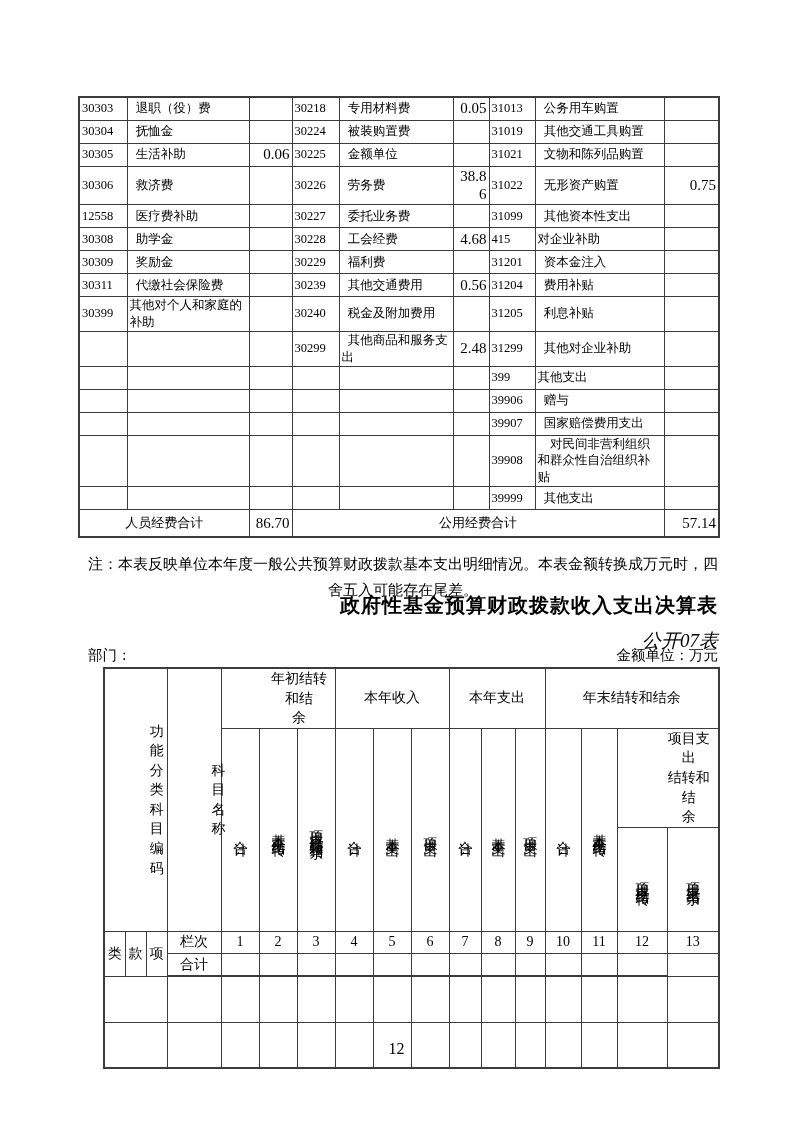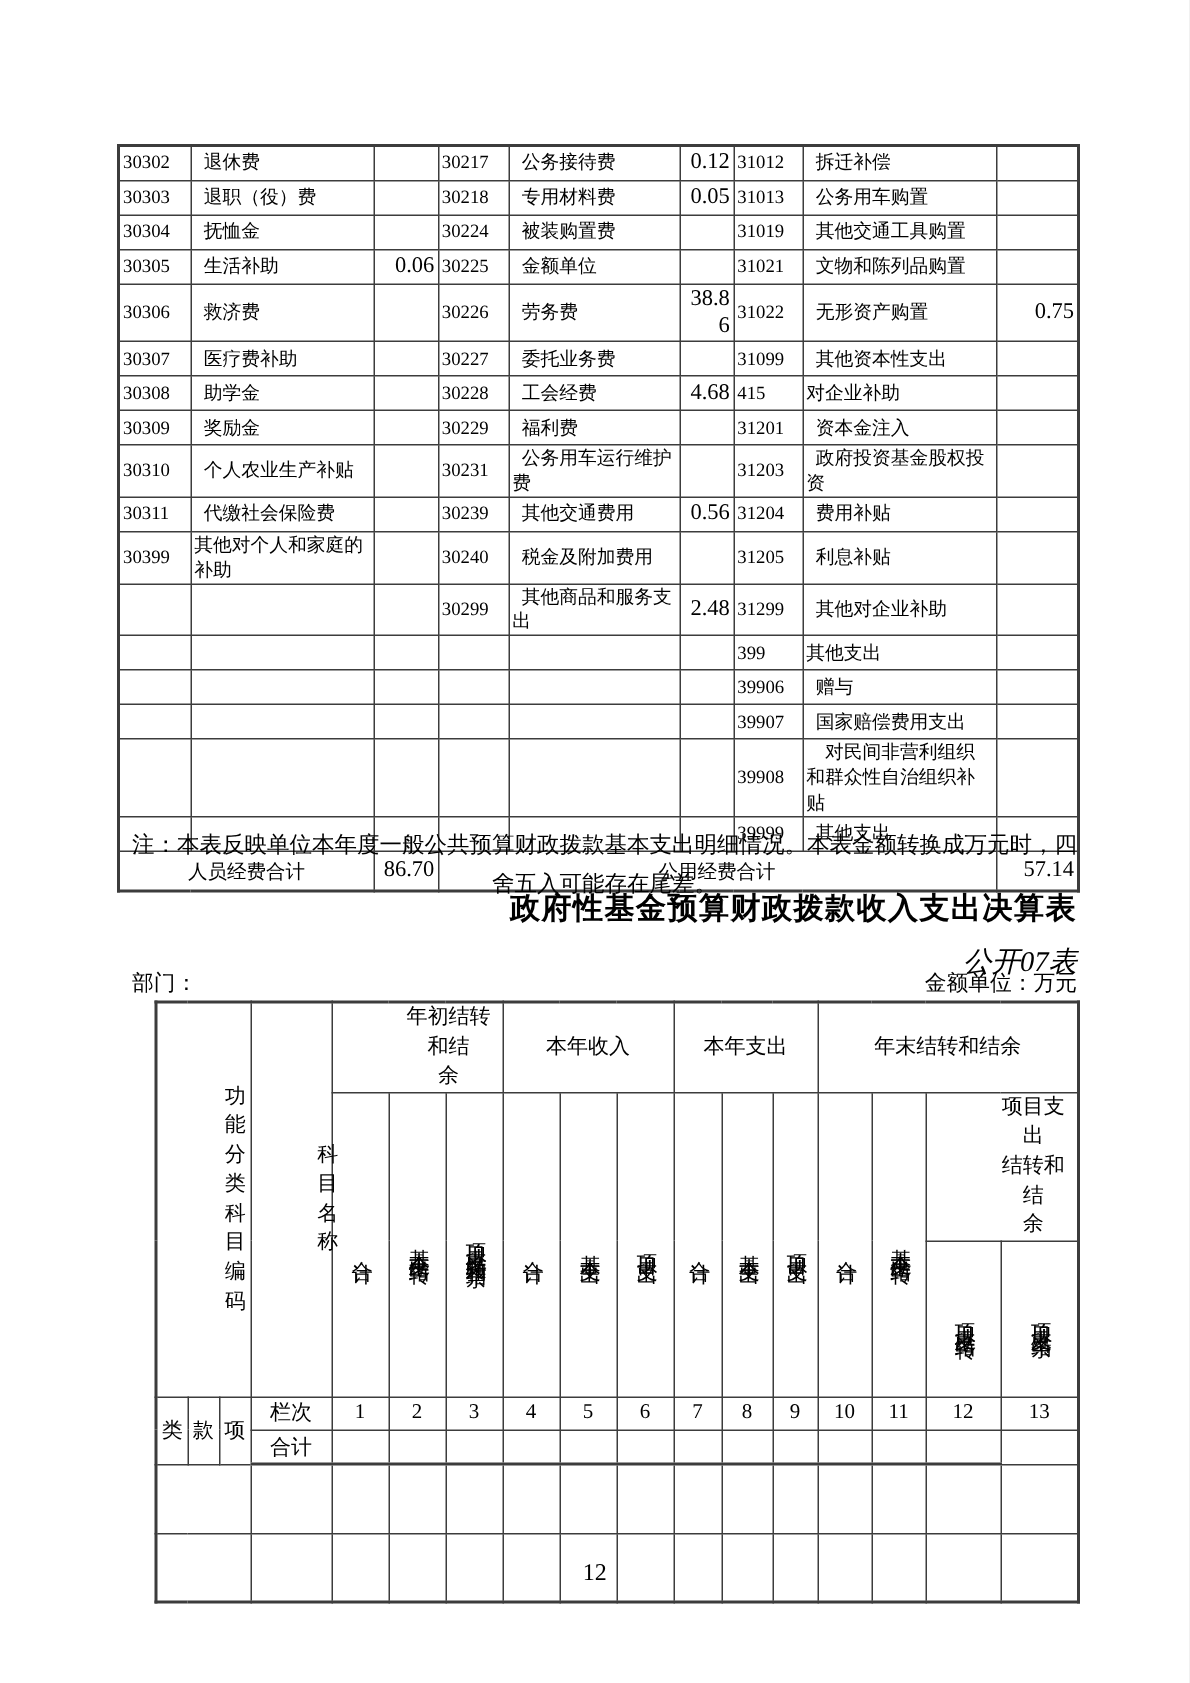--- a/index.html
+++ b/index.html
@@ -76,31 +76,20 @@
         <col style="width:43px">
       <col style="width:47px">
         <col style="width:114px">
         <col style="width:36px">
       <col style="width:46px">
         <col style="width:129px">
         <col style="width:55px">
     </colgroup>
     <tbody>
 
-    <tr>
-        <td class="code">30302</td>
-        <td class="name">  退休费</td>
-        <td class="val"></td>
-        <td class="code">30217</td>
-        <td class="name">  公务接待费</td>
-        <td class="val">0.12</td>
-        <td class="code">31012</td>
-        <td class="name">  拆迁补偿</td>
-        <td class="val"></td>
-      </tr>
         <tr>
         <td class="code">30303</td>
         <td class="name">  退职（役）费</td>
         <td class="val"></td>
         <td class="code">30218</td>
         <td class="name">  专用材料费</td>
         <td class="val">0.05</td>
         <td class="code">31013</td>
         <td class="name">  公务用车购置</td>
         <td class="val"></td>
@@ -132,21 +121,21 @@
         <td class="name">  救济费</td>
         <td class="val"></td>
         <td class="code">30226</td>
         <td class="name">  劳务费</td>
         <td class="val">38.86</td>
         <td class="code">31022</td>
         <td class="name">  无形资产购置</td>
         <td class="val">0.75</td>
       </tr>
         <tr>
-        <td class="code">30307</td>
+        <td class="code">12558</td>
         <td class="name">  医疗费补助</td>
         <td class="val"></td>
         <td class="code">30227</td>
         <td class="name">  委托业务费</td>
         <td class="val"></td>
         <td class="code">31099</td>
         <td class="name">  其他资本性支出</td>
         <td class="val"></td>
       </tr>
         <tr>
@@ -162,31 +151,20 @@
       </tr>
         <tr>
         <td class="code">30309</td>
         <td class="name">  奖励金</td>
         <td class="val"></td>
         <td class="code">30229</td>
         <td class="name">  福利费</td>
         <td class="val"></td>
         <td class="code">31201</td>
         <td class="name">  资本金注入</td>
-        <td class="val"></td>
-      </tr>
-        <tr>
-        <td class="code">30310</td>
-        <td class="name">  个人农业生产补贴</td>
-        <td class="val"></td>
-        <td class="code">30231</td>
-        <td class="name">  公务用车运行维护费</td>
-        <td class="val"></td>
-        <td class="code">31203</td>
-        <td class="name">  政府投资基金股权投资</td>
         <td class="val"></td>
       </tr>
         <tr>
         <td class="code">30311</td>
         <td class="name">  代缴社会保险费</td>
         <td class="val"></td>
         <td class="code">30239</td>
         <td class="name">  其他交通费用</td>
         <td class="val">0.56</td>
         <td class="code">31204</td>

